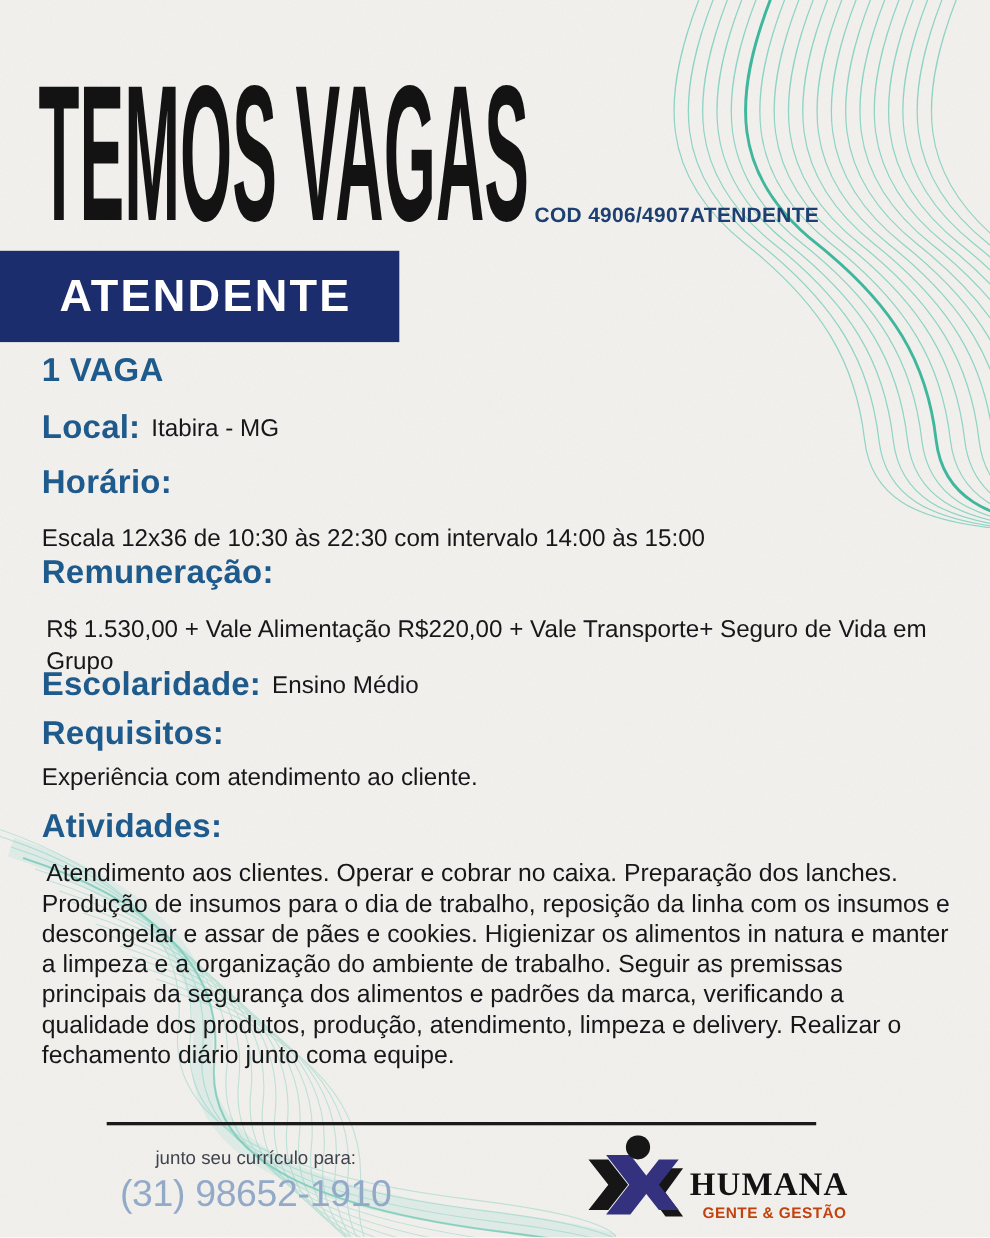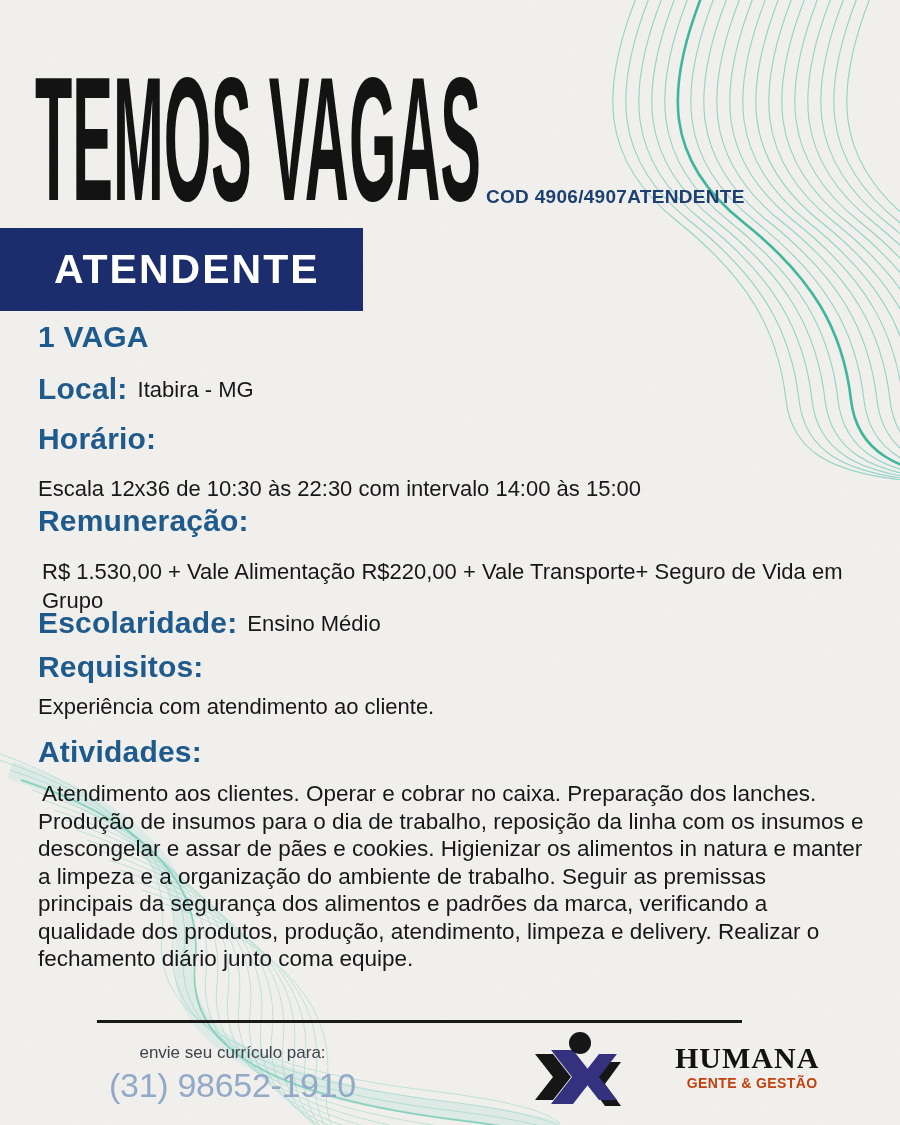--- a/index.html
+++ b/index.html
@@ -46,21 +46,21 @@
   .sec-requisitos{top:649px;}
   .sec-requisitos .v-block{margin-top:8px;}
   .sec-atividades{top:734px;}
   .sec-atividades .v-block{margin-top:10px;font-size:22.5px;line-height:27.5px;text-indent:4px;width:828px;}
 
   
   .divider{position:absolute;left:97px;top:1020px;width:645px;height:3px;background:#1a1a1a;}
   .contact{position:absolute;left:105px;top:1042px;width:255px;text-align:center;}
   .contact .cta{font-size:17px;color:#3f434c;line-height:22px;}
   .contact .phone{font-size:34px;color:#92a9c8;line-height:38px;letter-spacing:-0.3px;margin-top:2px;}
-  .logo{position:absolute;left:533px;top:1032px;display:flex;align-items:flex-start;gap:48px;}
+  .logo{position:absolute;left:533px;top:1032px;display:flex;align-items:flex-end;}
   .logo-text{margin-left:4px;margin-top:10px;}
   .logo-name{
     font-family:"Liberation Serif","DejaVu Serif",serif;
     font-size:30px;font-weight:bold;color:#121212;letter-spacing:1px;line-height:32px;
   }
   .logo-tagline{
     font-size:14px;font-weight:bold;color:#c2410c;letter-spacing:.4px;
     text-align:center;padding-left:10px;margin-top:1px;
   }
 </style>
@@ -168,21 +168,21 @@
   </div>
 
   <div class="sec sec-atividades">
     <span class="h">Atividades:</span>
     <span class="v v-block">Atendimento aos clientes. Operar e cobrar no caixa. Preparação dos lanches. Produção de insumos para o dia de trabalho, reposição da linha com os insumos e descongelar e assar de pães e cookies. Higienizar os alimentos in natura e manter a limpeza e a organização do ambiente de trabalho. Seguir as premissas principais da segurança dos alimentos e padrões da marca, verificando a qualidade dos produtos, produção, atendimento, limpeza e delivery. Realizar o fechamento diário junto coma equipe.</span>
   </div>
 
   <div class="divider"></div>
 
   <div class="contact">
-    <div class="cta">envie seu currículo para:</div>
+    <div class="cta">junto seu currículo para:</div>
     <div class="phone">(31) 98652-1910</div>
   </div>
 
   <div class="logo">
     <svg width="90" height="78" viewBox="0 0 90 78">
       <polygon points="88,30 72,30 56,52 72,74 88,74 72,52" fill="#161616"></polygon>
       <polygon points="84,22 66,22 48,45 66,68 84,68 66,45" fill="#34327f"></polygon>
       <polygon points="2,22 20,22 38,45 20,68 2,68 20,45" fill="#161616"></polygon>
       <polygon points="18,18 40,18 61,45 40,72 18,72 39,45" fill="#34327f"></polygon>
       <ellipse cx="47" cy="11" rx="11" ry="11" fill="#161616"></ellipse>

